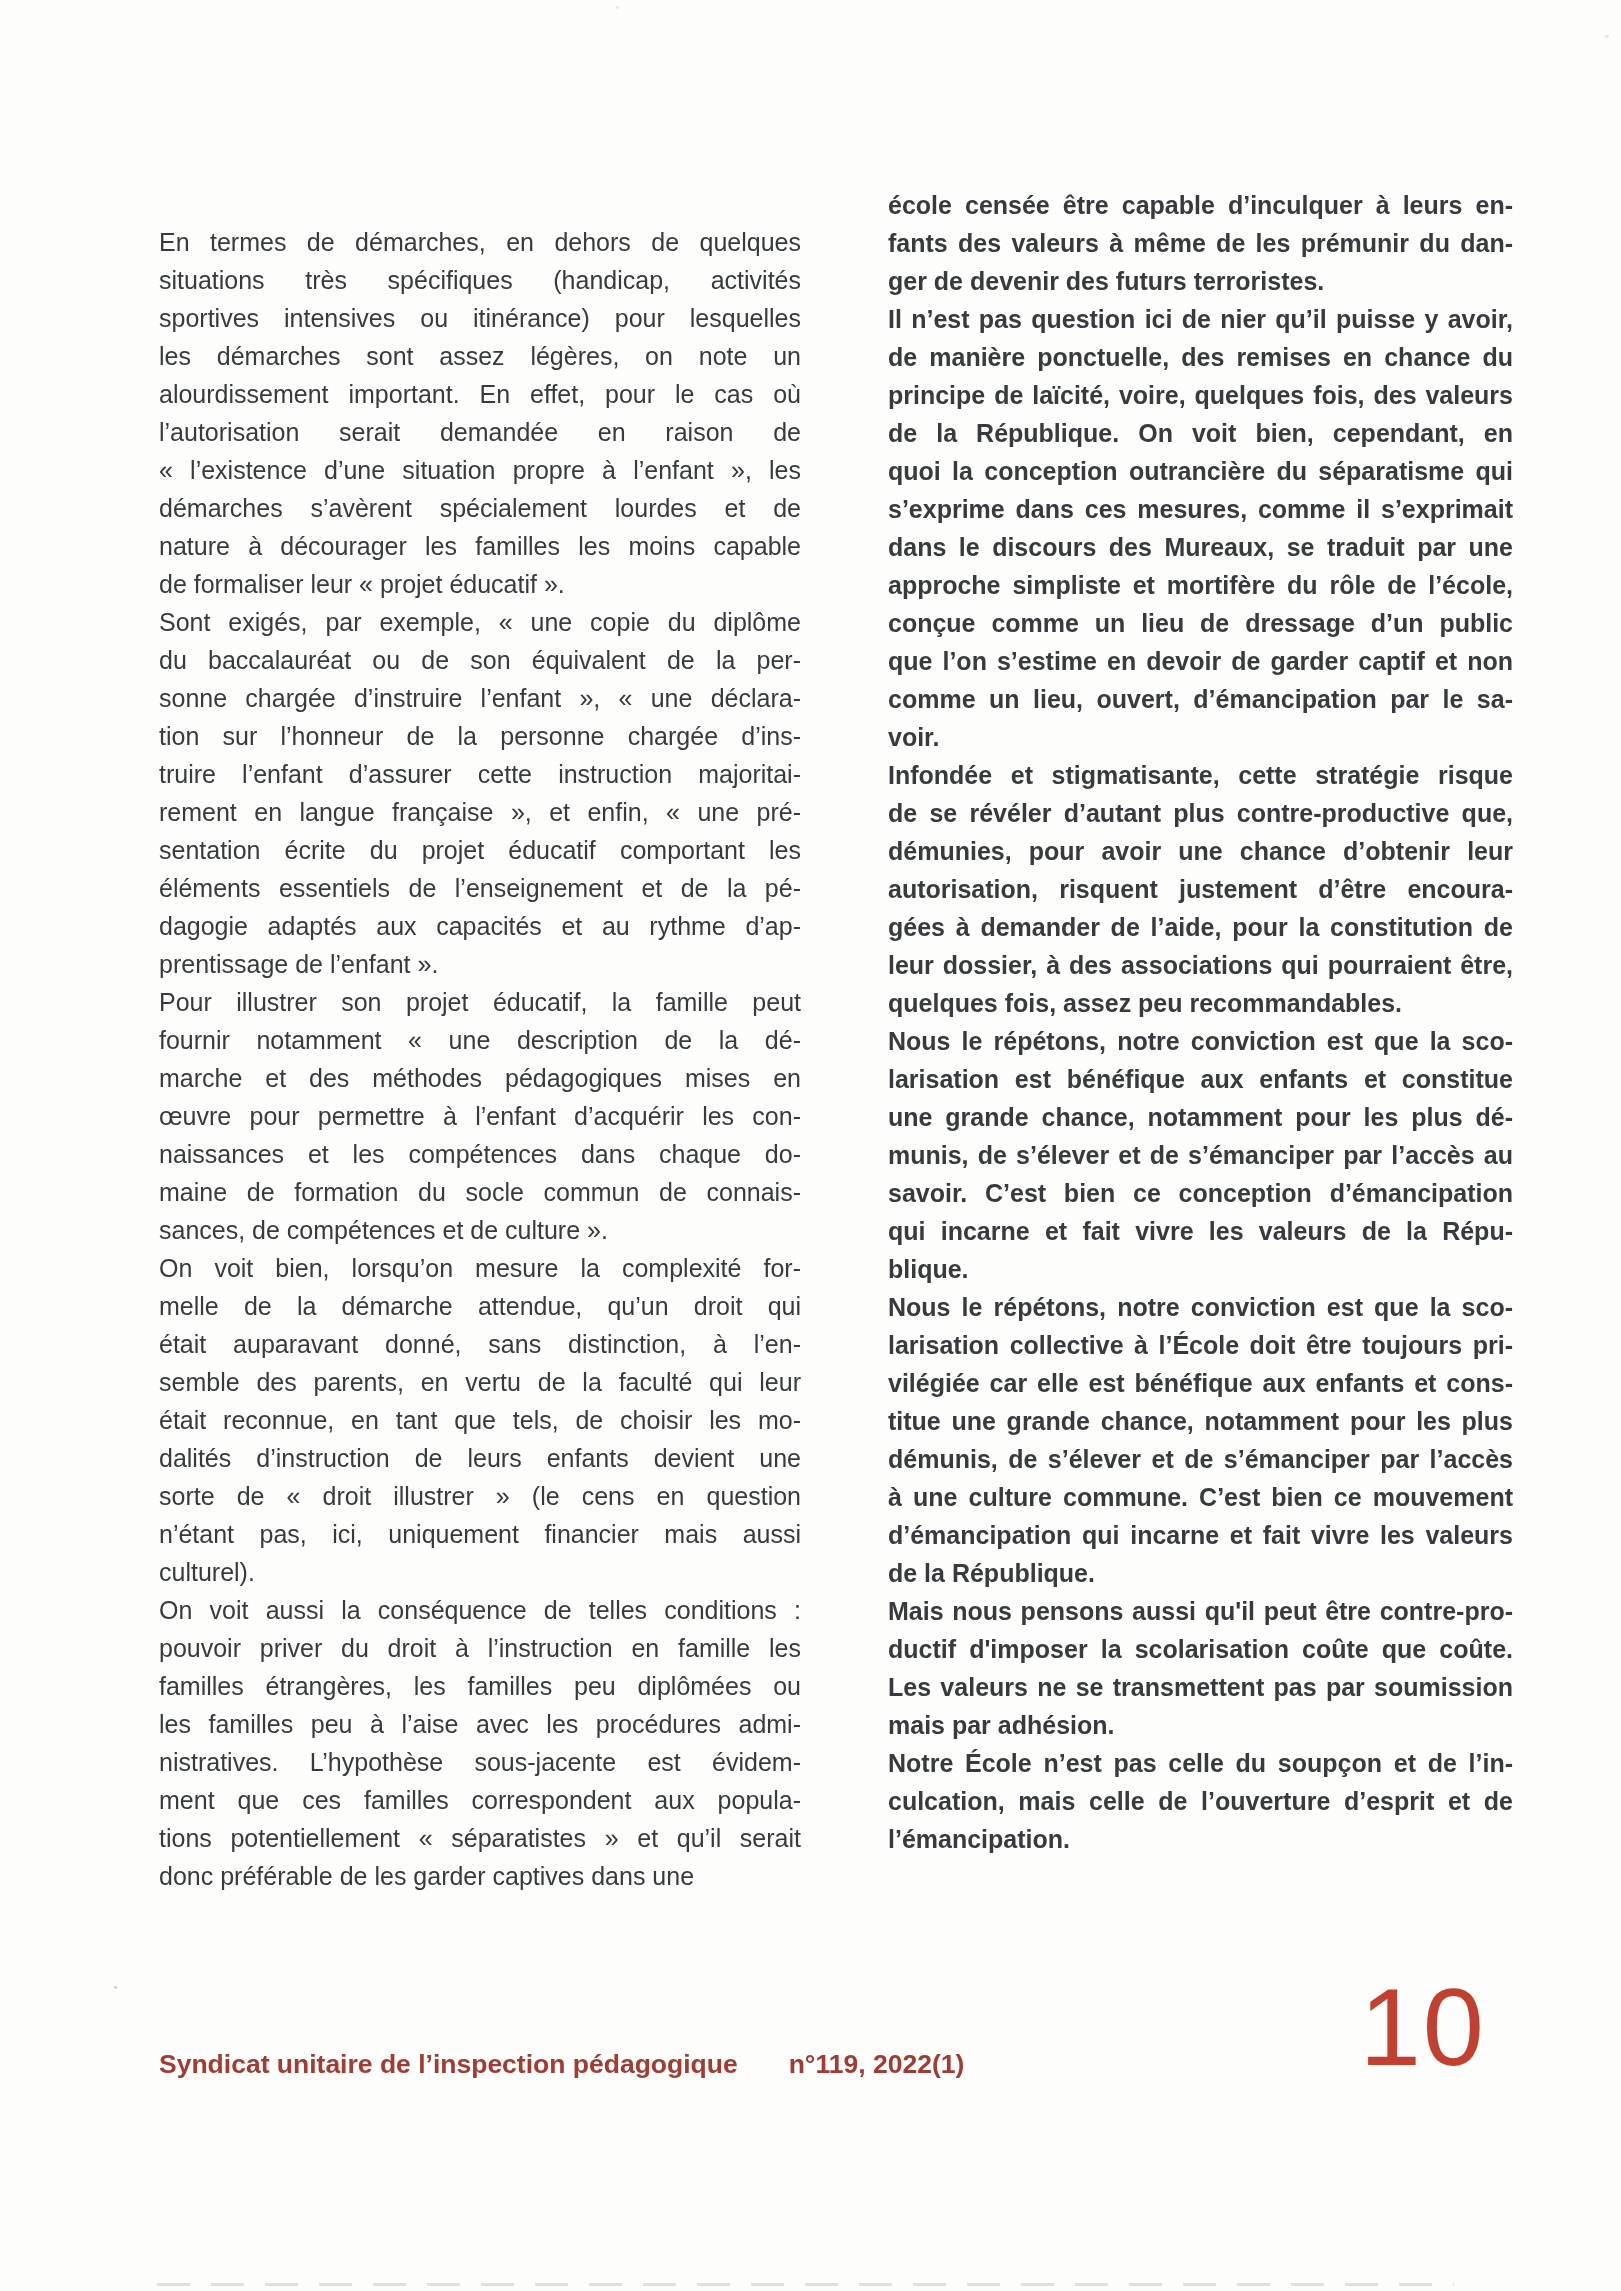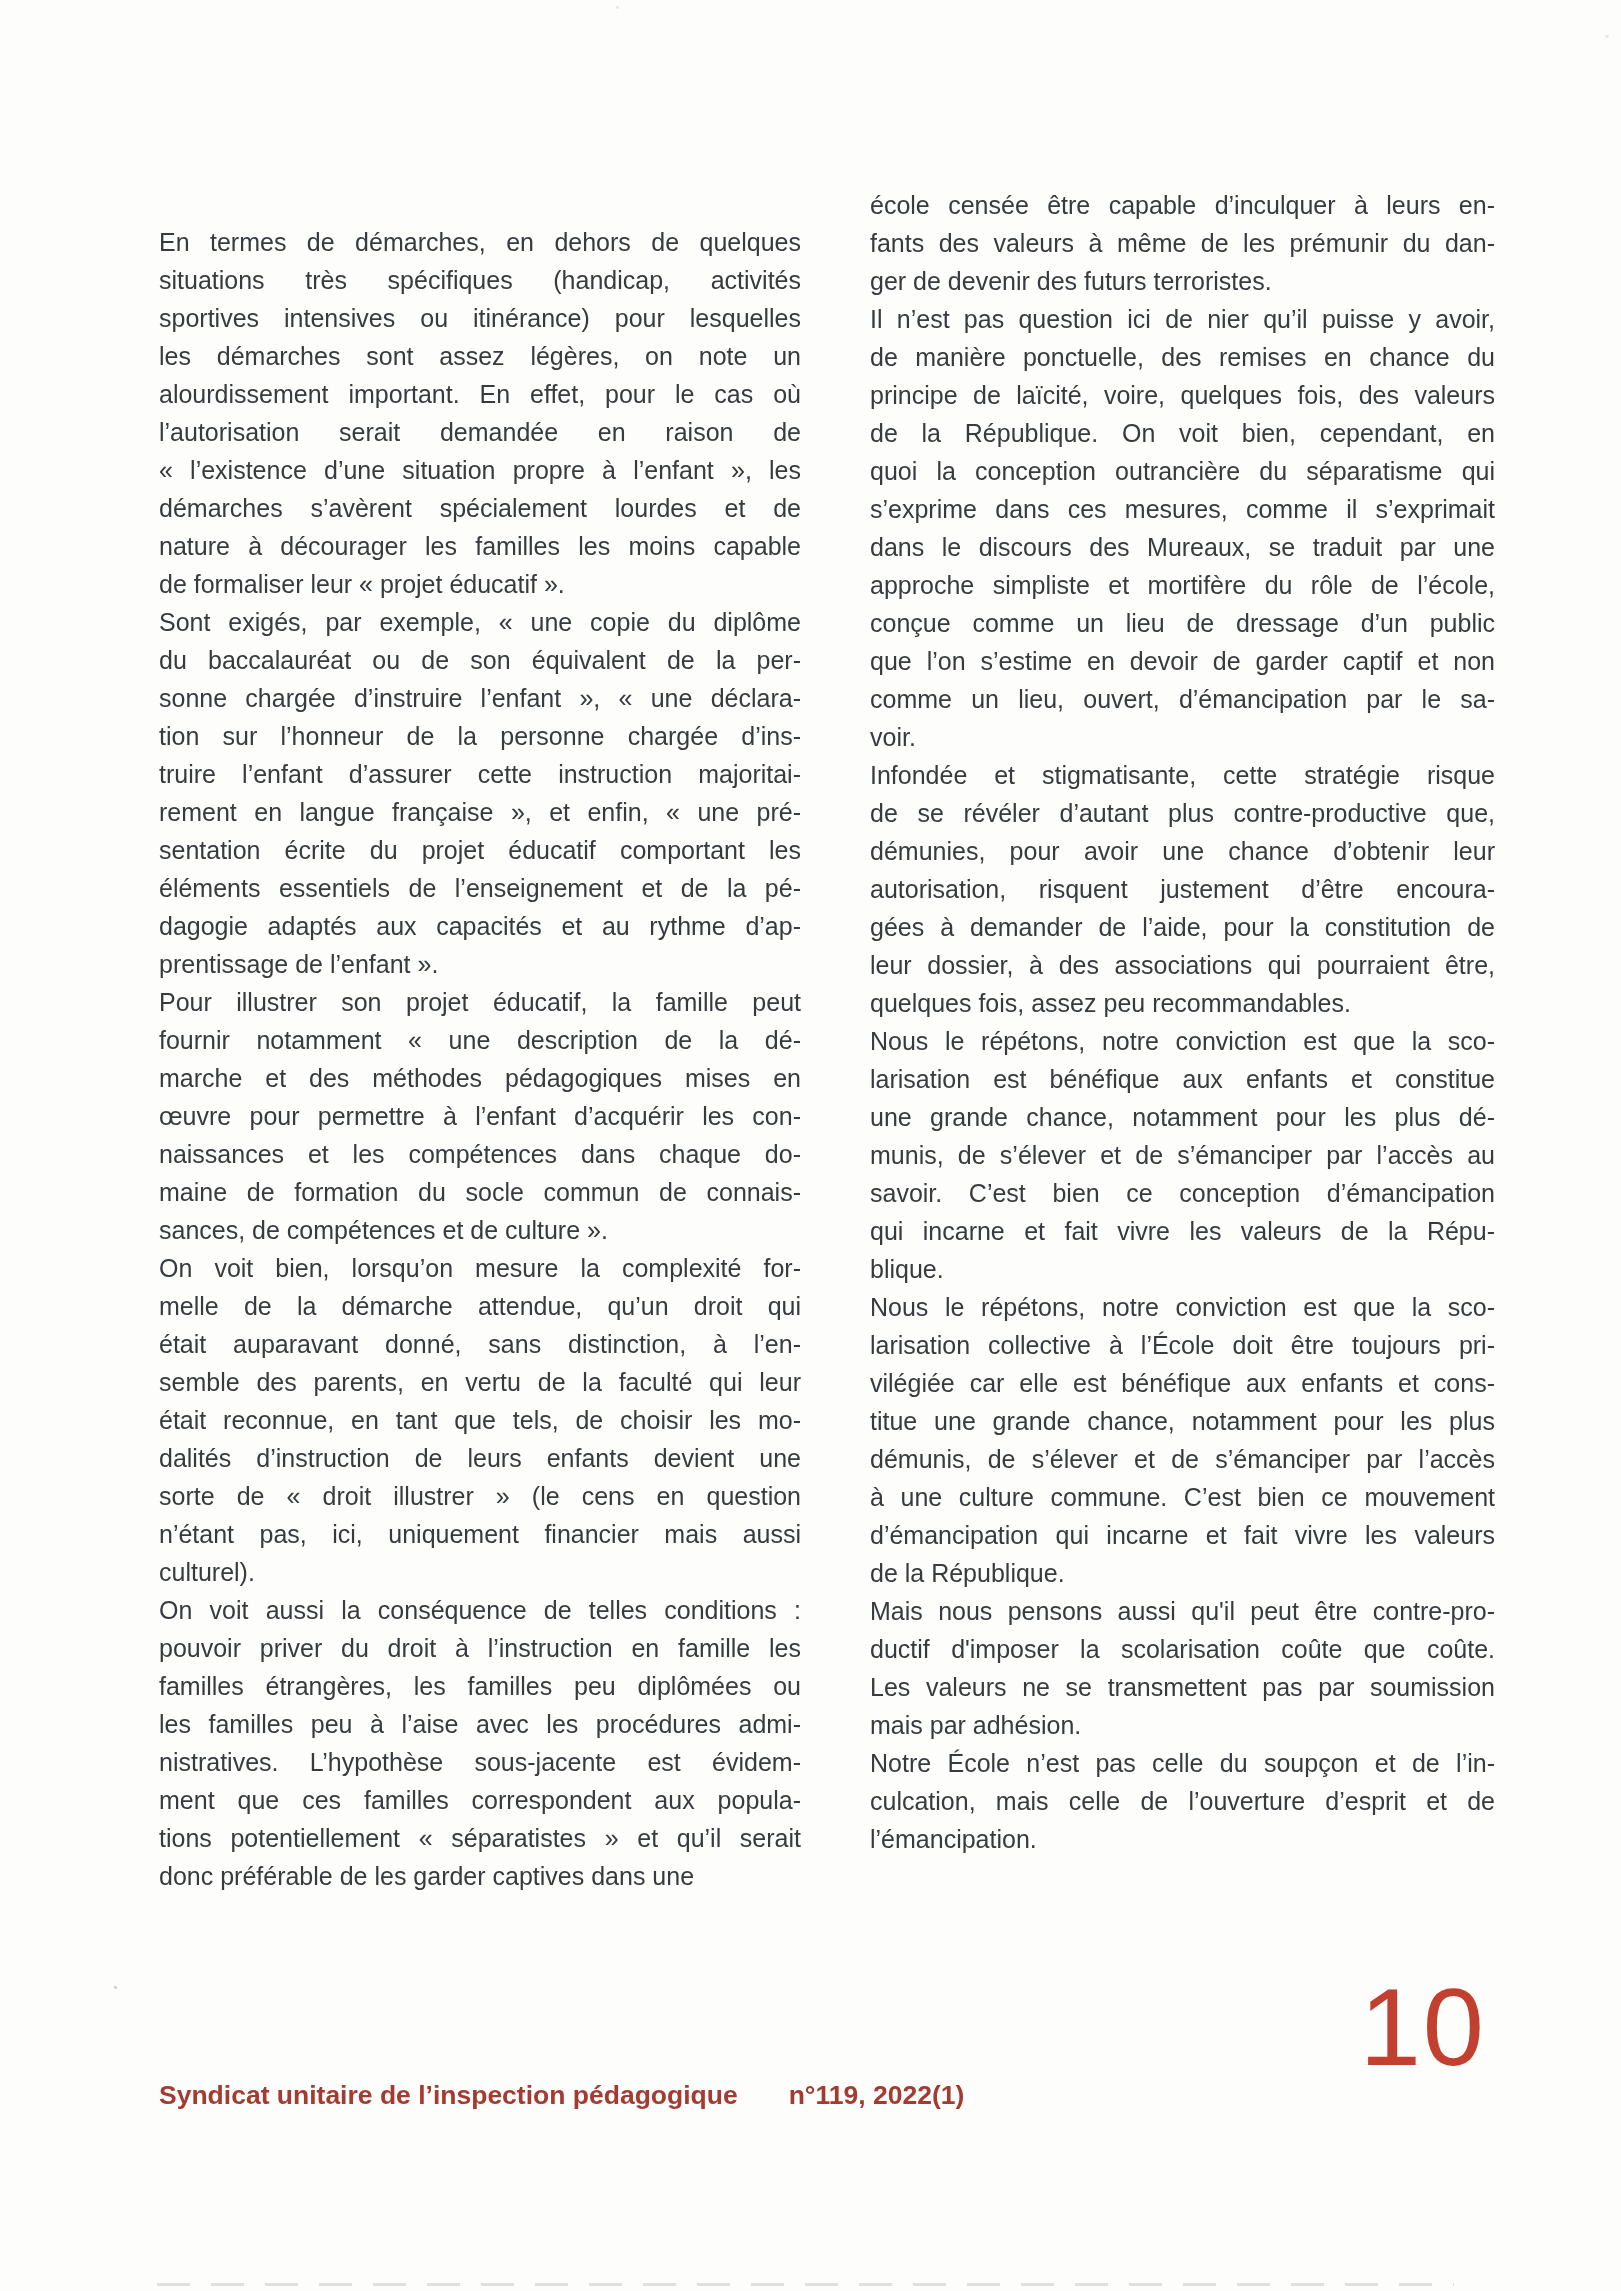--- a/index.html
+++ b/index.html
@@ -13,36 +13,35 @@
     font-family:"Liberation Sans",sans-serif;
   }
   .column{
     position:absolute;
     color:var(--text-color,#373b3e);
     font-size:25px;
     line-height:38px;
     font-weight:300;
   }
   .col-left{left:159px;top:223px;width:642px;}
-  .col-right{left:870px;top:186px;width:625px;}
+  .col-right{left:888px;top:186px;width:625px;font-weight:bold;}
   .para{margin:0;}
   .line{
     text-align:justify;
     text-align-last:justify;
     white-space:normal;
   }
   .line.last{text-align-last:left;}
   .footer{
     position:absolute;
     left:159px;top:2049px;
     font-size:26.5px;
     font-weight:bold;
     color:var(--accent,#a43b33);
     white-space:nowrap;
-    margin-top:31px;
   }
   .footer .issue{margin-left:51px;}
   .page-number{
     position:absolute;
     right:135px;top:1972px;
     font-size:110px;
     line-height:1;
     font-weight:normal;
     letter-spacing:2px;
     color:var(--page-number-color,#c2402f);

